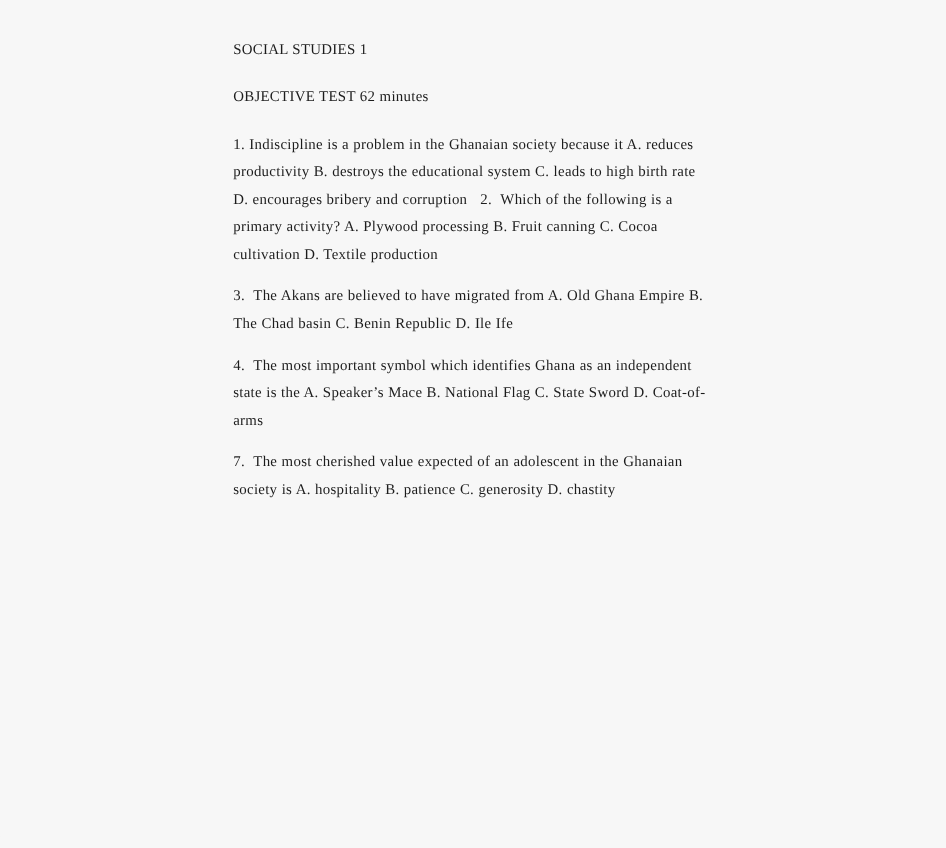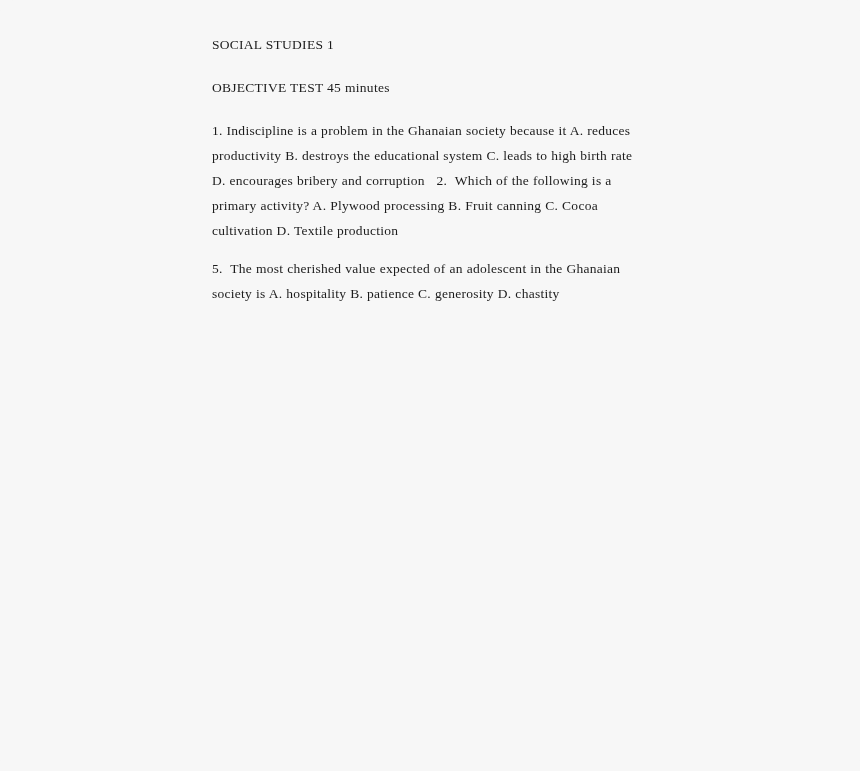--- a/index.html
+++ b/index.html
@@ -45,25 +45,27 @@
     vertical-align: baseline;
   }
 </style>
 </head>
 <body>
 
 <div id="document-page">
 
   <p class="doc-block doc-title">SOCIAL STUDIES 1</p>
 
-  <p class="doc-block doc-subtitle">OBJECTIVE TEST 45 minutes</p>
+  <p class="doc-block doc-subtitle">OBJECTIVE TEST 62 minutes</p>
 
   <p class="doc-block">1. Indiscipline is a problem in the Ghanaian society because it A. reduces productivity B. destroys the educational system C. leads to high birth rate D. encourages bribery and corruption   2.  Which of the following is a primary activity? A. Plywood processing B. Fruit canning C. Cocoa cultivation D. Textile production</p>
 
+  <p class="doc-block">3.  The Akans are believed to have migrated from A. Old Ghana Empire B. The Chad basin C. Benin Republic D. Ile Ife</p>
+
+  <p class="doc-block">4.  The most important symbol which identifies Ghana as an independent state is the A. Speaker’s Mace B. National Flag C. State Sword D. Coat-of-arms</p>
 
 
 
-
-  <p class="doc-block">5.  The most cherished value expected of an adolescent in the Ghanaian society is A. hospitality B. patience C. generosity D. chastity</p>
+  <p class="doc-block">7.  The most cherished value expected of an adolescent in the Ghanaian society is A. hospitality B. patience C. generosity D. chastity</p>
 
 
 
 </div>
 
 </body></html>

